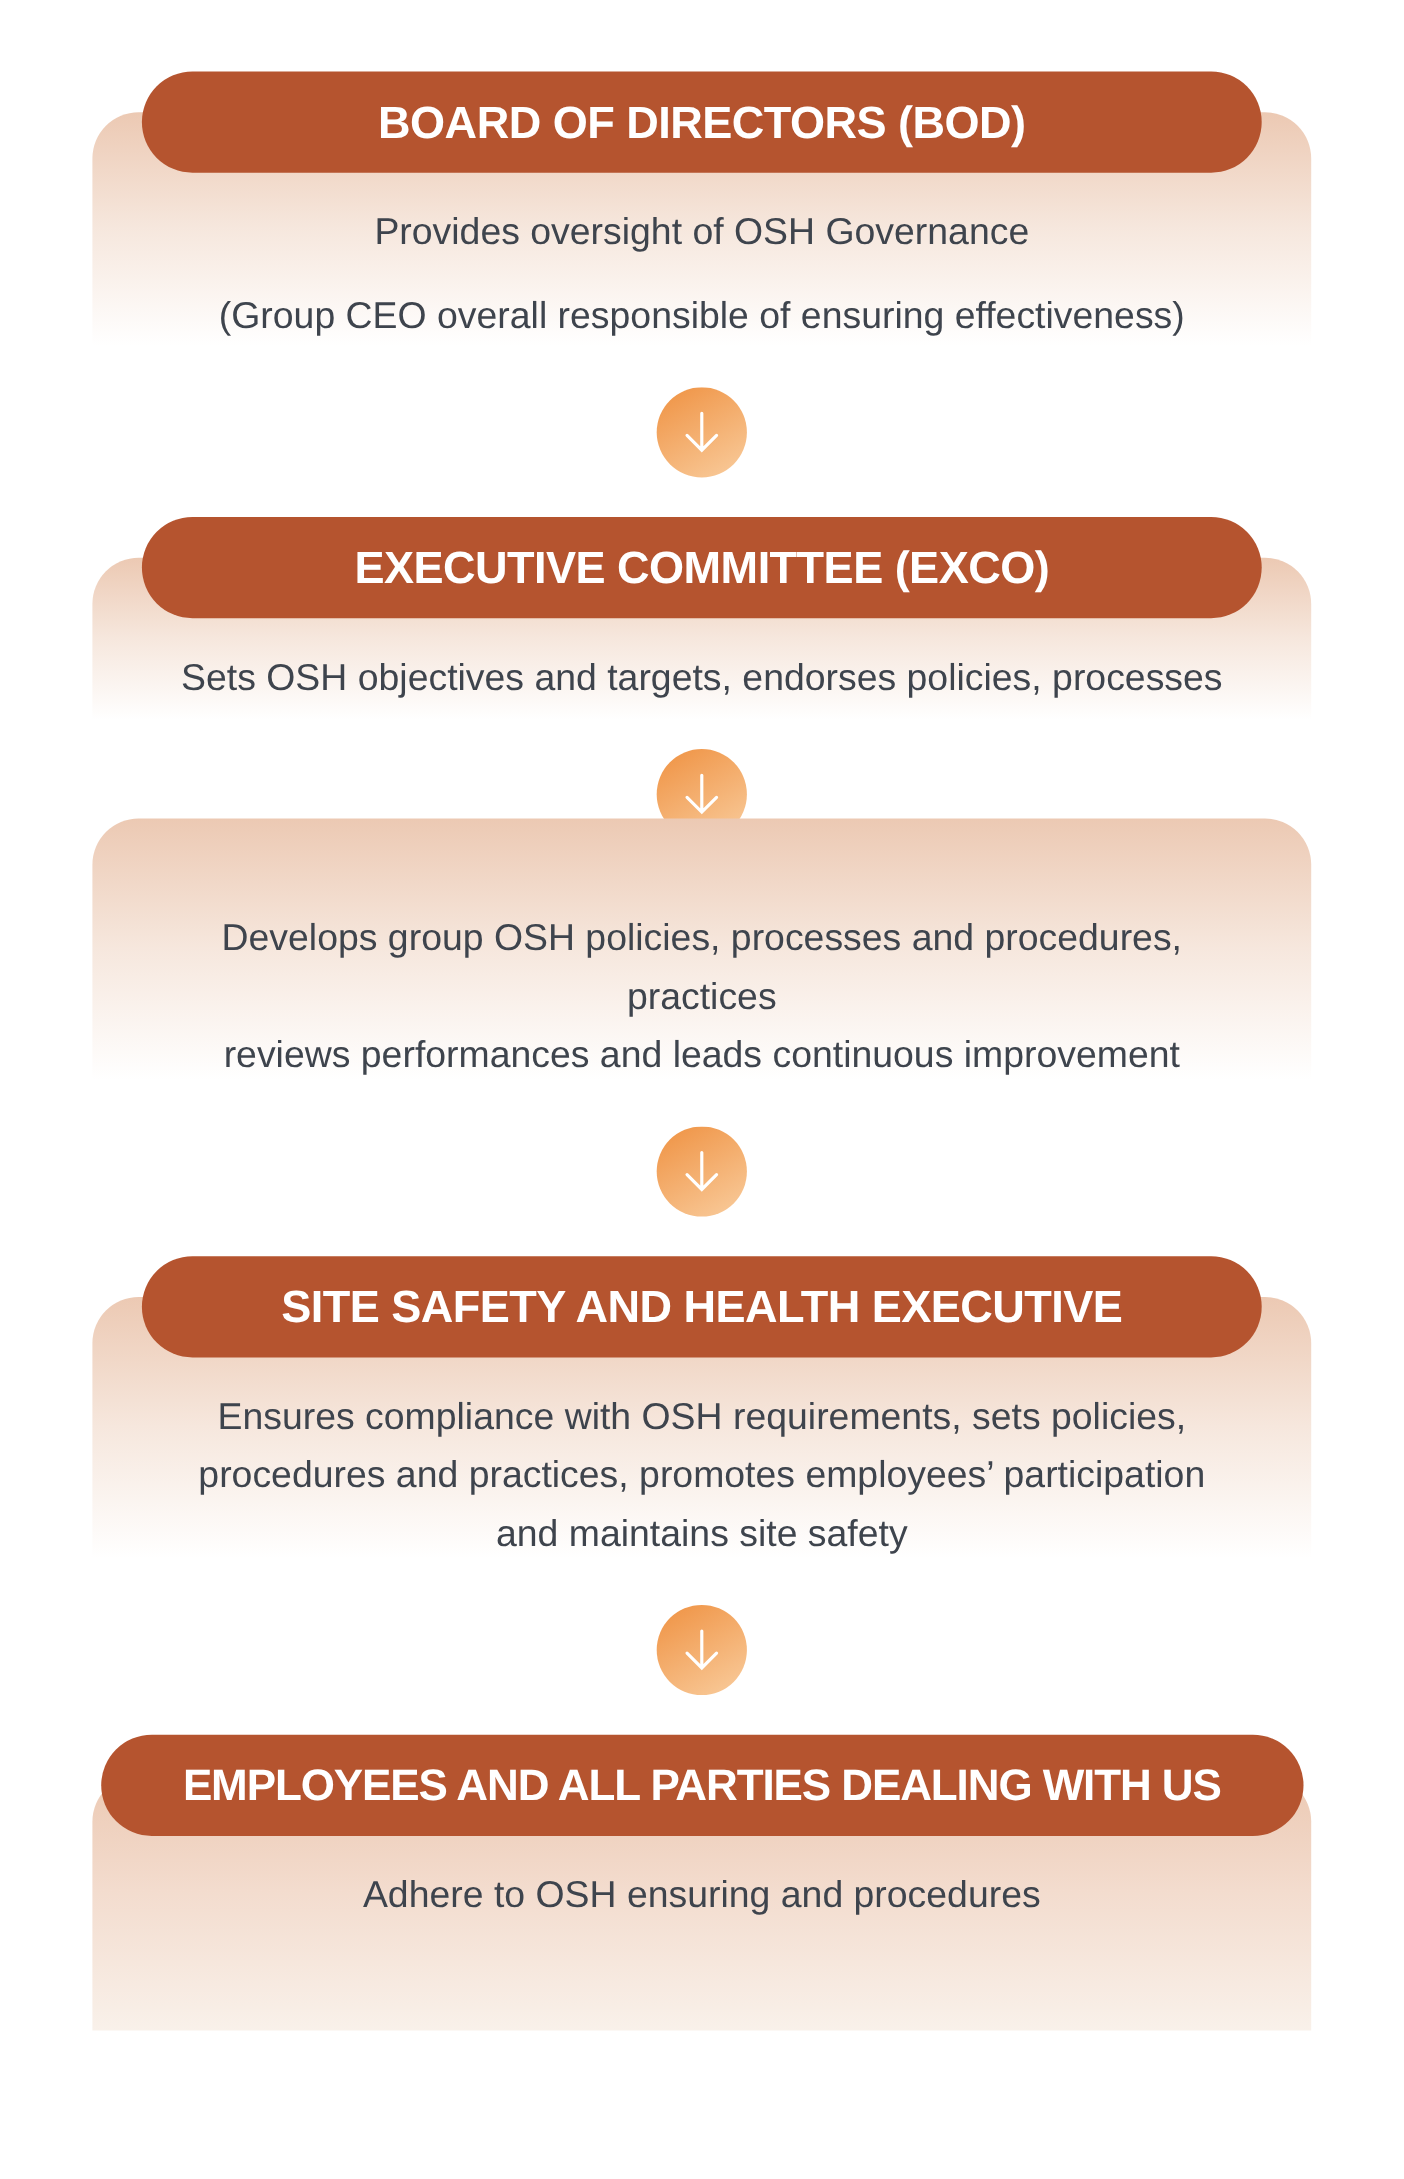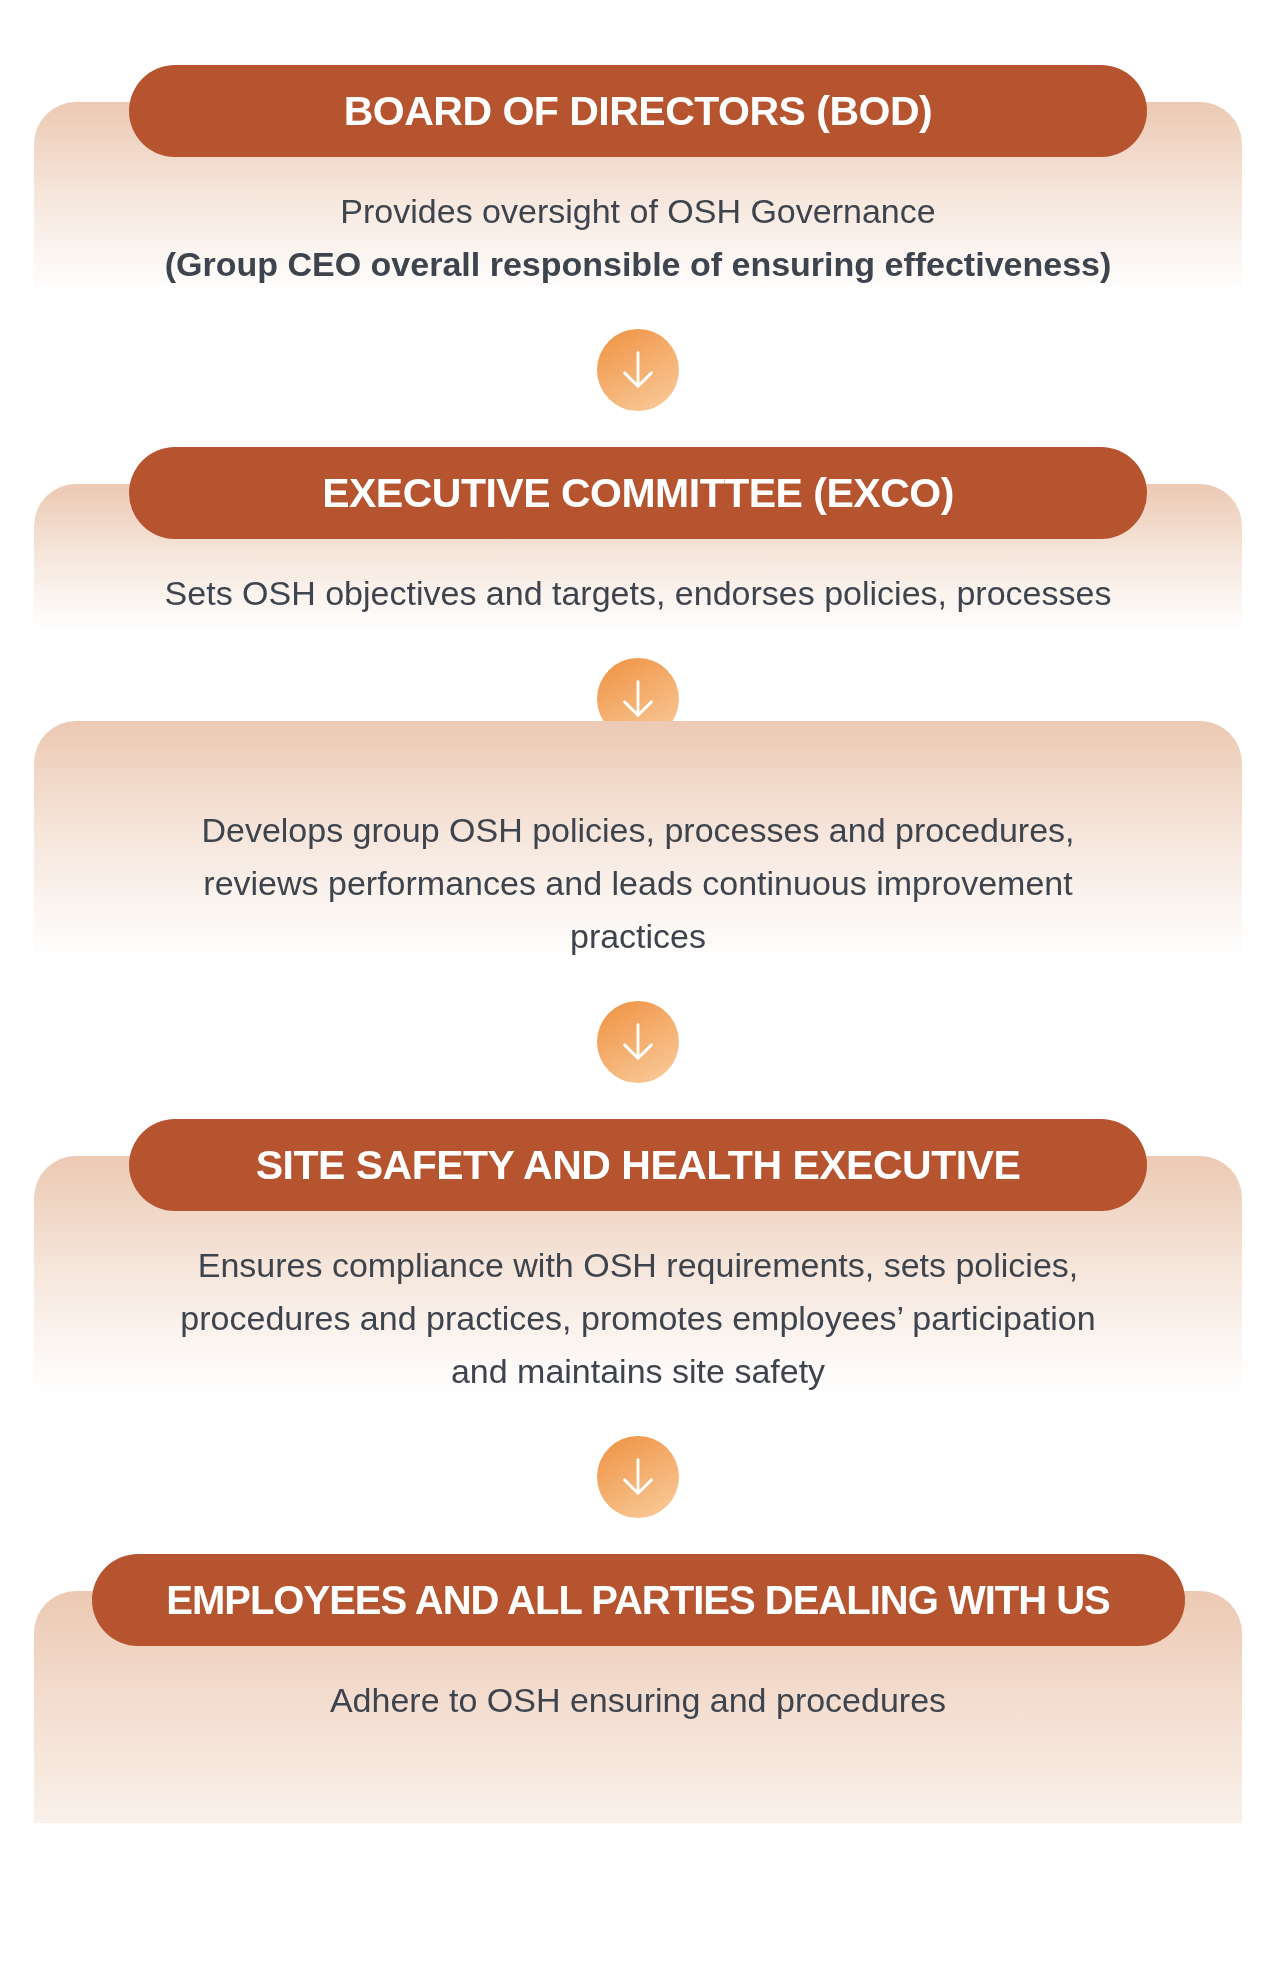--- a/index.html
+++ b/index.html
@@ -39,40 +39,40 @@
     color:var(--pill-text,#ffffff);
     font-weight:bold;
     font-size:41px;
     letter-spacing:-0.5px;
     white-space:nowrap;
     text-align:center;
   }
   .pill.wide .pill-text{font-size:40px;letter-spacing:-1px;}
   .panel{
     box-sizing:border-box;
-    width:1208px;
+    width:1108px;
     margin-top:-55px;
     border-radius:42px 42px 0 0;
     padding:83px 28px 38px;
     background:linear-gradient(180deg, var(--panel-top,#ecc9b3) 0%, var(--panel-mid,#f6e7dd) 42%, #ffffff 85%);
     text-align:center;
     position:relative;z-index:1;
   }
   .panel.tall{
     height:232px;
     padding-bottom:0;
     background:linear-gradient(180deg, var(--panel-top,#ecc9b3) 0%, #f3dcce 45%, #f9f1ea 100%);
   }
   .desc-line{
     font-size:34px;
     line-height:53px;
     color:var(--body-text,#3e444d);
     white-space:nowrap;
   }
-  .para-gap{font-weight:bold;}
+  .para-gap{margin-top:23px;}
   .connector{
     width:82px;height:82px;
     margin:0 auto 36px;
     border-radius:50%;
     background:linear-gradient(150deg, var(--arrow-grad-start,#ef9141) 0%, var(--arrow-grad-end,#f9cd9e) 100%);
     display:flex;align-items:center;justify-content:center;
   }
   .arrow-svg{display:block;}
   .arrow-svg path{
     fill:none;
@@ -114,22 +114,22 @@
 
   <div class="connector">
     <svg class="arrow-svg" width="46" height="46" viewBox="0 0 48 48" aria-hidden="true">
       <path d="M24 6 V40 M10 27 L24 41 L38 27"></path>
     </svg>
   </div>
 
   <section class="level">
     <div class="panel">
       <div class="desc-line">Develops group OSH policies, processes and procedures,</div>
+      <div class="desc-line">practices</div>
       <div class="desc-line">reviews performances and leads continuous improvement</div>
-      <div class="desc-line">practices</div>
     </div>
   </section>
 
   <div class="connector">
     <svg class="arrow-svg" width="46" height="46" viewBox="0 0 48 48" aria-hidden="true">
       <path d="M24 6 V40 M10 27 L24 41 L38 27"></path>
     </svg>
   </div>
 
   <section class="level">

